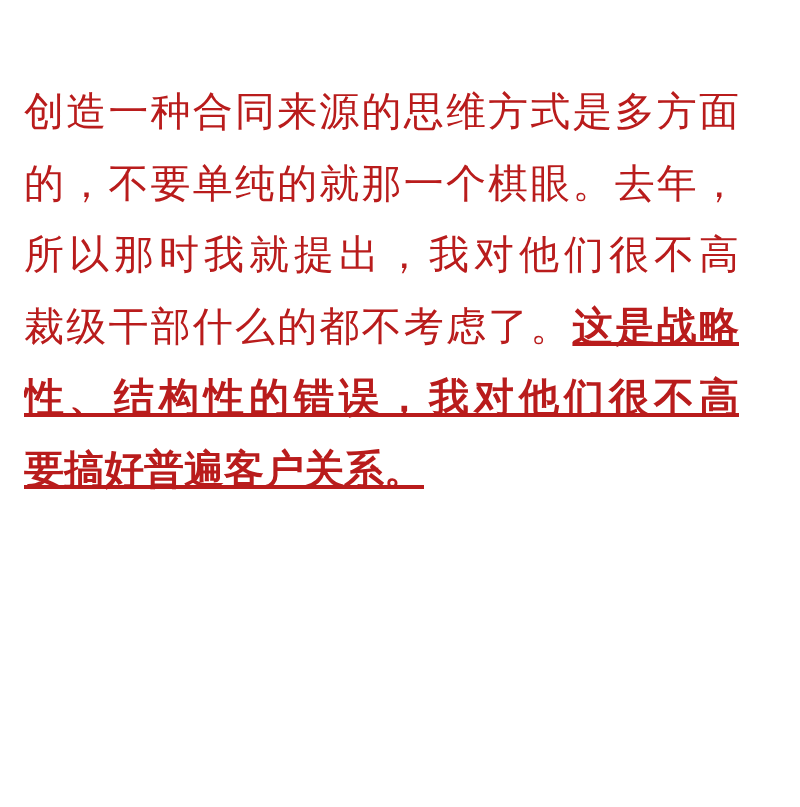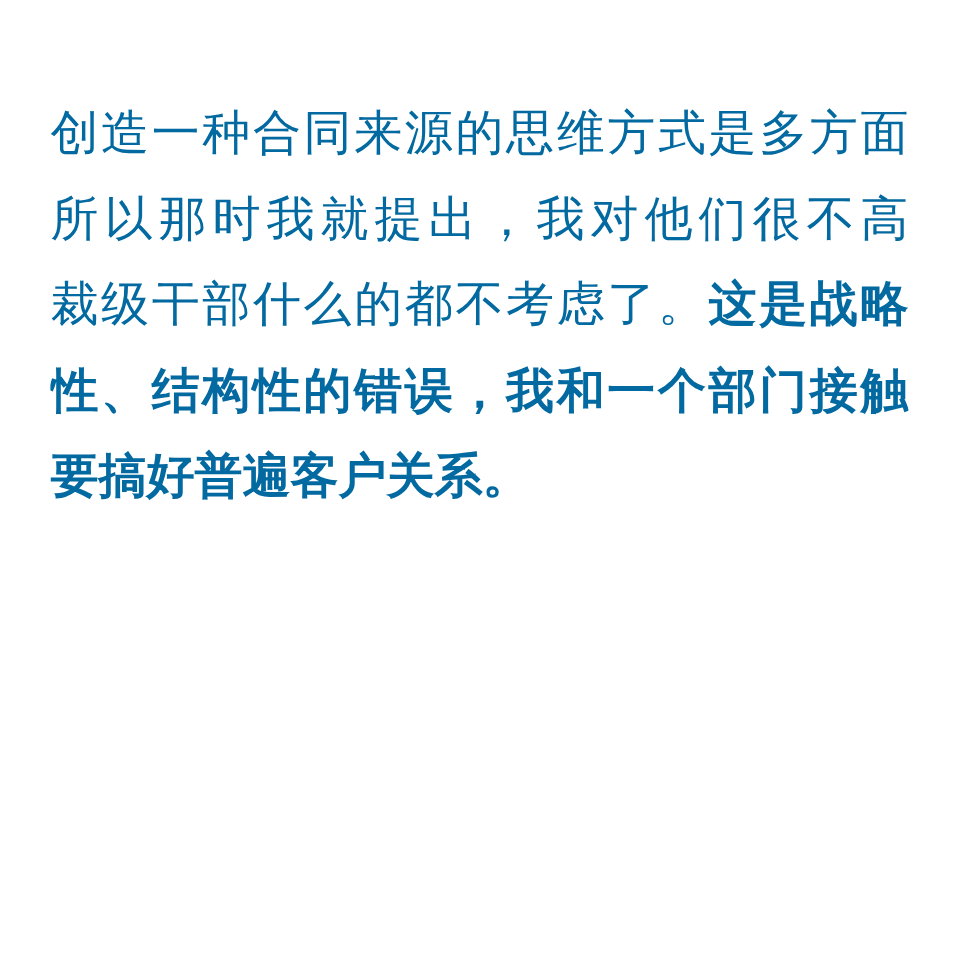--- a/index.html
+++ b/index.html
@@ -13,49 +13,51 @@
   .page {
     position: relative;
     width: 800px;
     height: 807px;
     background: #ffffff;
     overflow: hidden;
   }
   .text-block {
     position: absolute;
     top: 76px;
-    left: 42px;
+    left: 24px;
     width: 715px;
-    color: #0369a1;
+    color: #b91c1c;
     font-size: 40px;
     line-height: 71.6px;
   }
   .line {
     text-align: justify;
     text-align-last: justify;
     -moz-text-align-last: justify;
     white-space: nowrap;
     overflow: hidden;
   }
   .line.last-line {
     text-align: right;
     text-align-last: left;
     -moz-text-align-last: left;
   }
   .run-normal {
     font-weight: 400;
   }
   .run-bold {
     font-weight: 700;
+    text-decoration: underline;
   }
 </style>
 </head>
 <body>
 
 <div class="page">
   <div class="text-block">
     <div class="line"><span class="run-normal">创造一种合同来源的思维方式是多方面</span><span class="run-bold"></span></div>
+    <div class="line"><span class="run-normal">的，不要单纯的就那一个棋眼。去年，</span><span class="run-bold"></span></div>
     <div class="line"><span class="run-normal">所以那时我就提出，我对他们很不高</span><span class="run-bold"></span></div>
     <div class="line"><span class="run-normal">裁级干部什么的都不考虑了。</span><span class="run-bold">这是战略</span></div>
-    <div class="line"><span class="run-normal"></span><span class="run-bold">性、结构性的错误，我和一个部门接触</span></div>
+    <div class="line"><span class="run-normal"></span><span class="run-bold">性、结构性的错误，我对他们很不高</span></div>
     <div class="line last-line"><span class="run-normal"></span><span class="run-bold">要搞好普遍客户关系。</span></div>
   </div>
 </div>
 
 </body></html>

